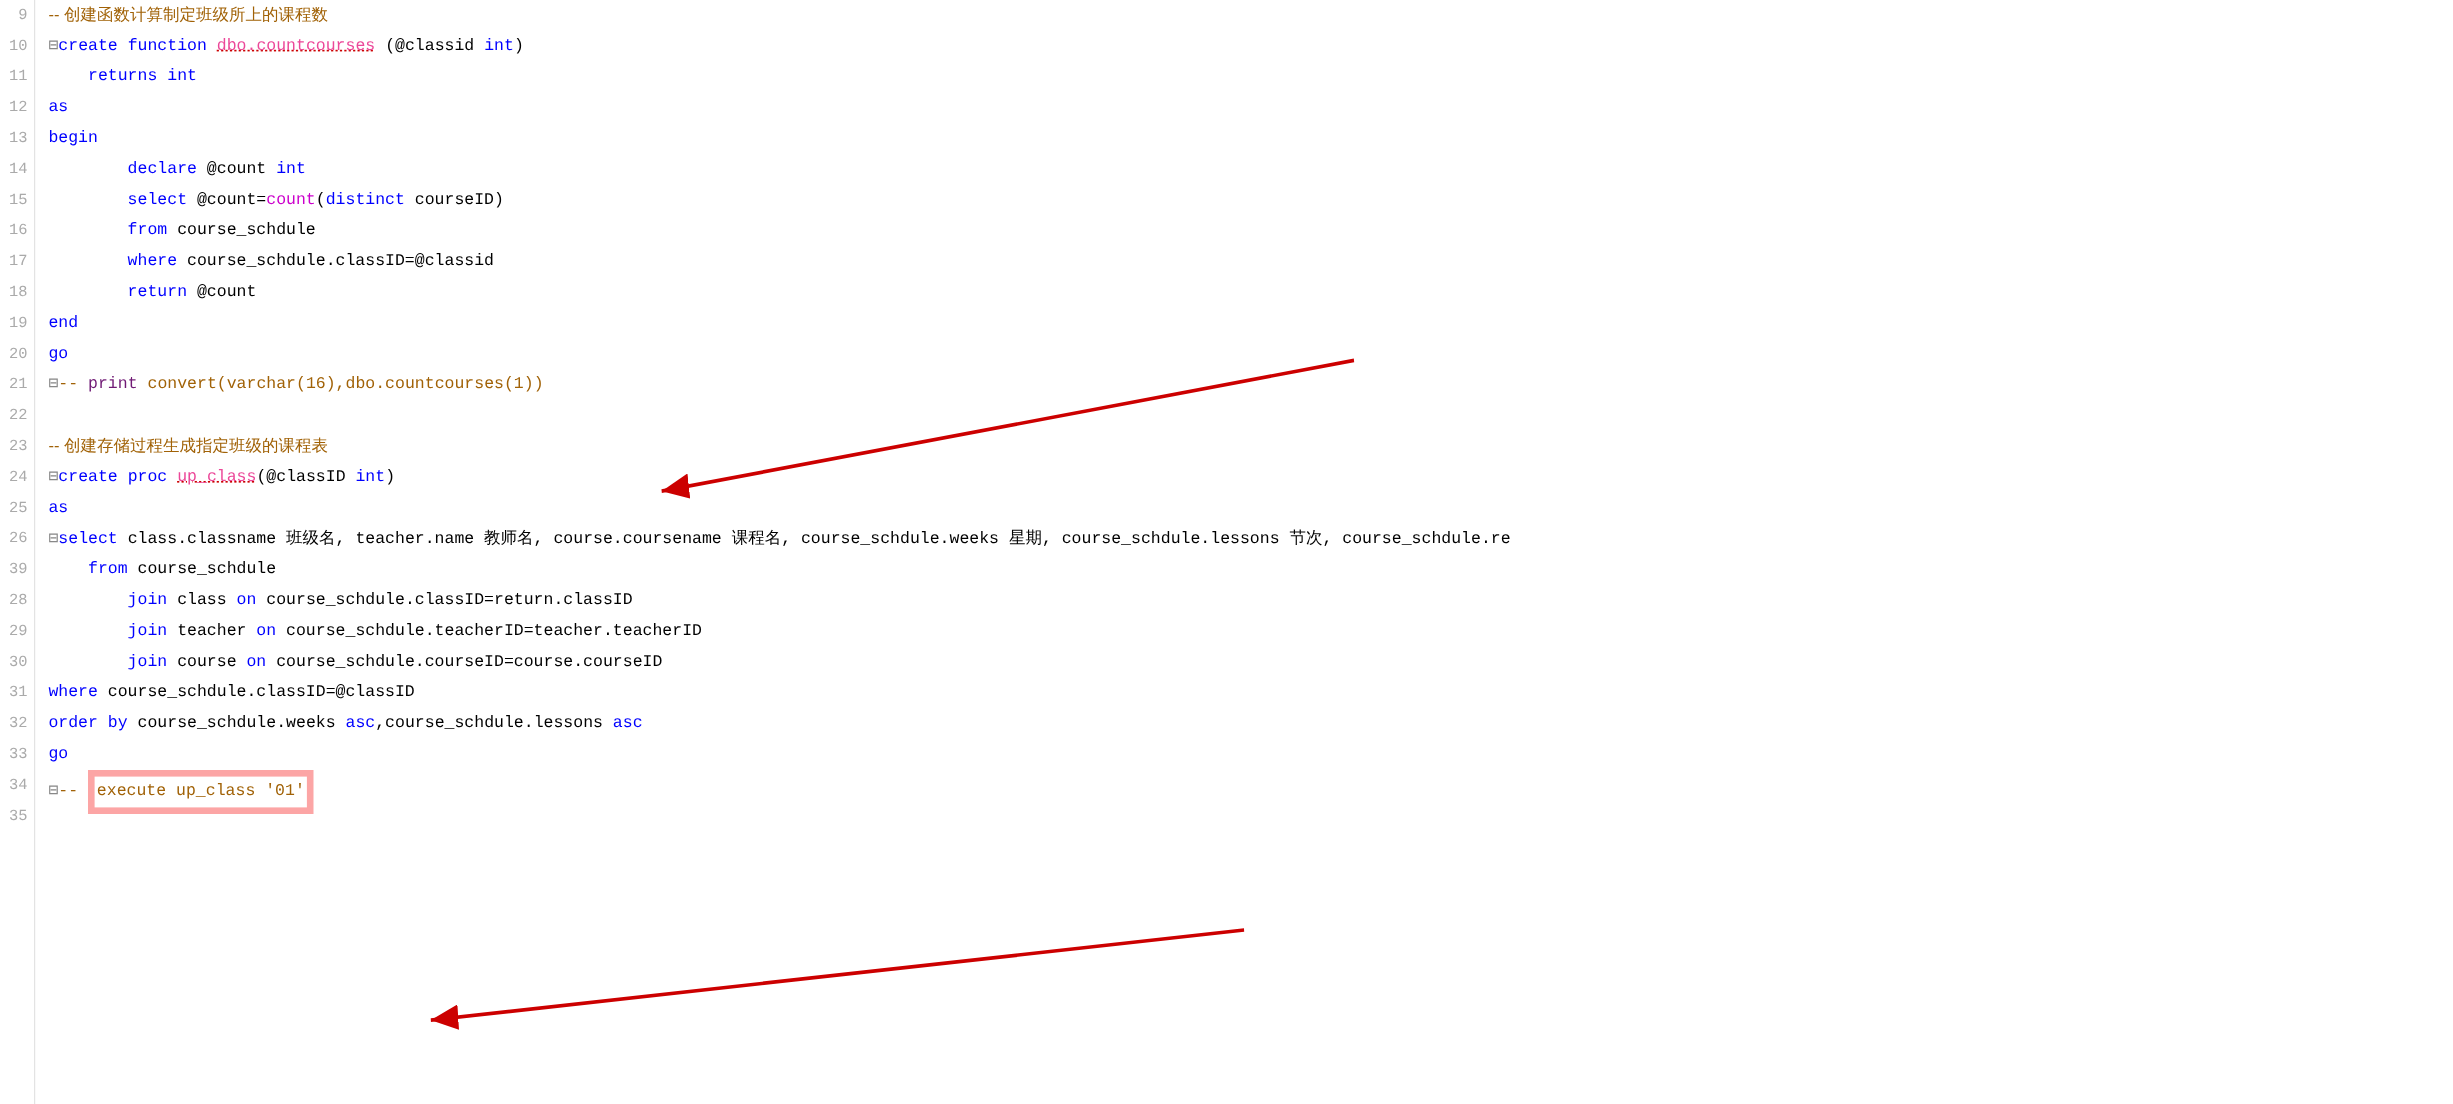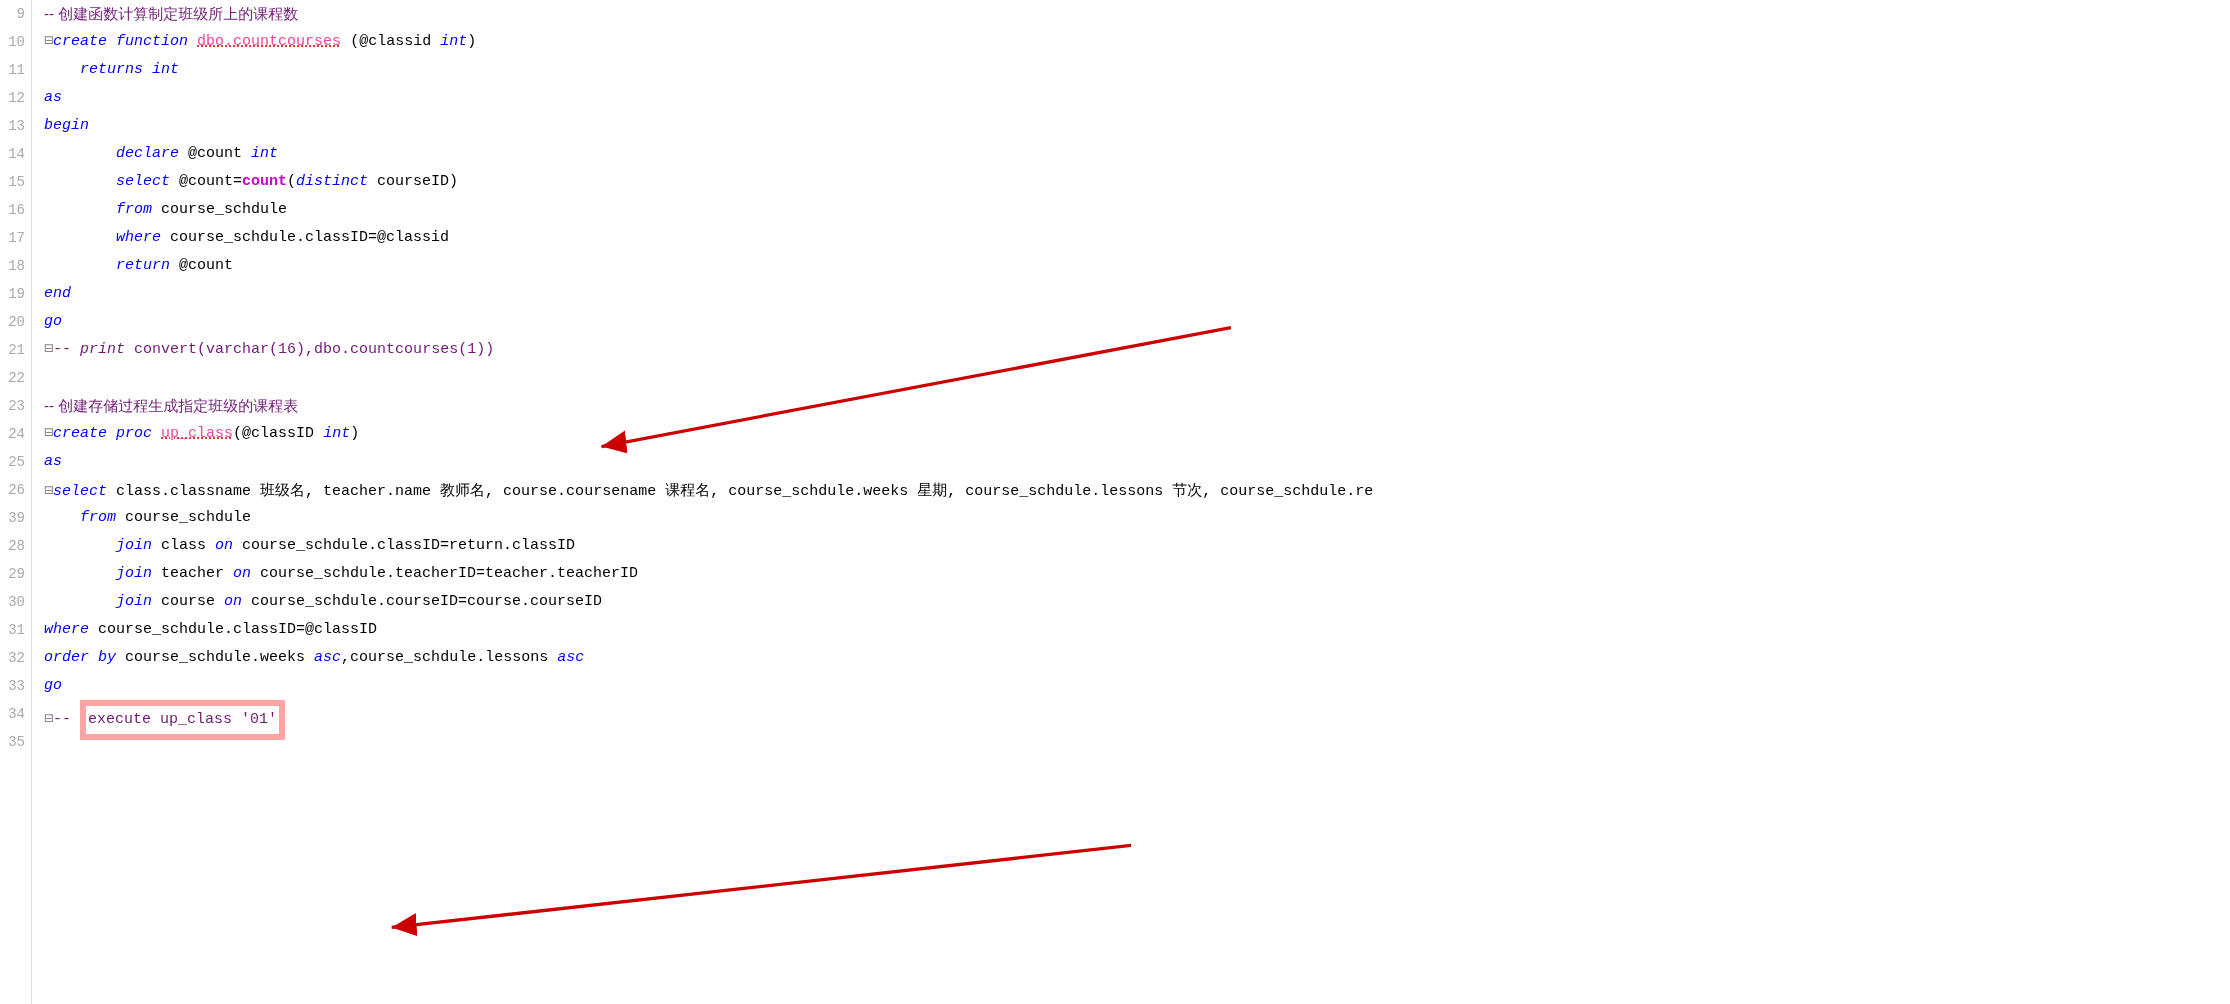--- a/index.html
+++ b/index.html
@@ -40,23 +40,23 @@
       position: relative;
     }
     .code-line {
       height: 28px;
       line-height: 28px;
       white-space: nowrap;
       position: relative;
     }
     .c-teal { color: #ec4899; }
     .c-black { color: #000000; }
-    .c-comment { color: #701a75; }
-    .c-keyword { color: #0000ff; font-style: italic; }
-    .c-pink { color: #cc00cc; font-weight: bold; }
+    .c-comment { color: #a16207; }
+    .c-keyword { color: #0000ff; }
+    .c-pink { color: #cc00cc; }
 
     .highlight-box {
       display: inline-block;
       border: 6px solid #fca5a5;
       padding: 0 2px;
     }
 
     
     .arrow-overlay {
       position: absolute;

